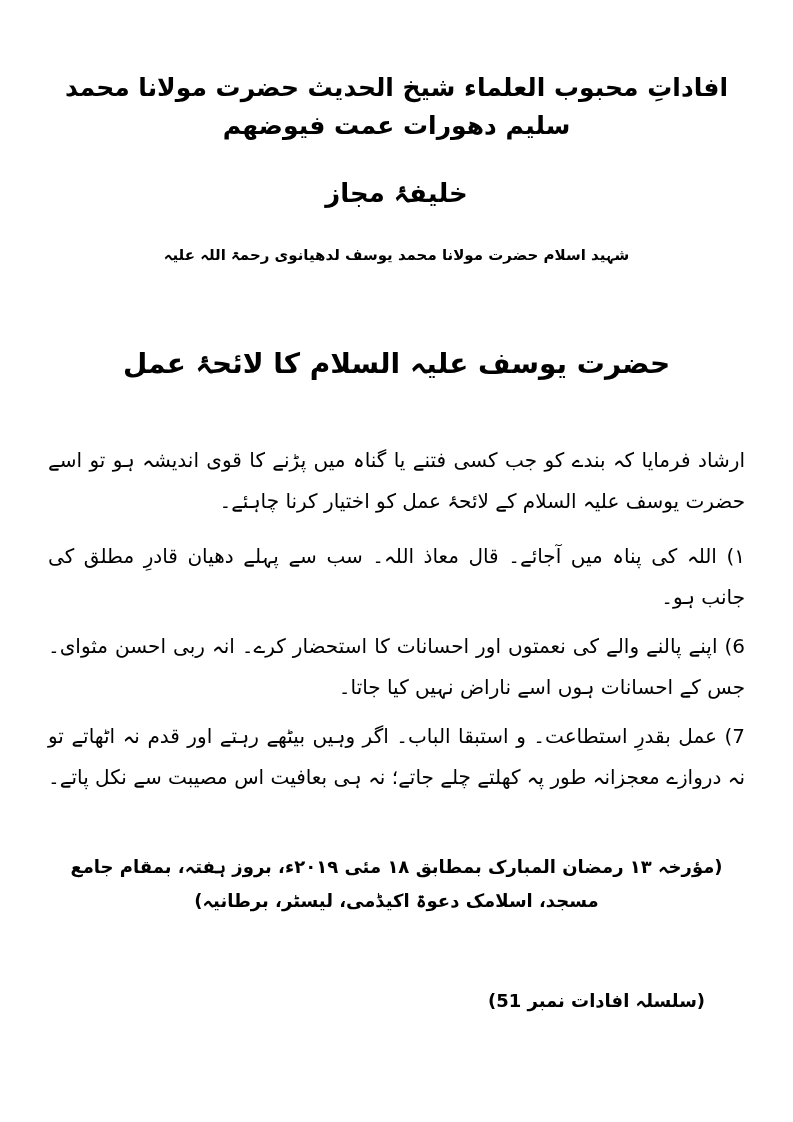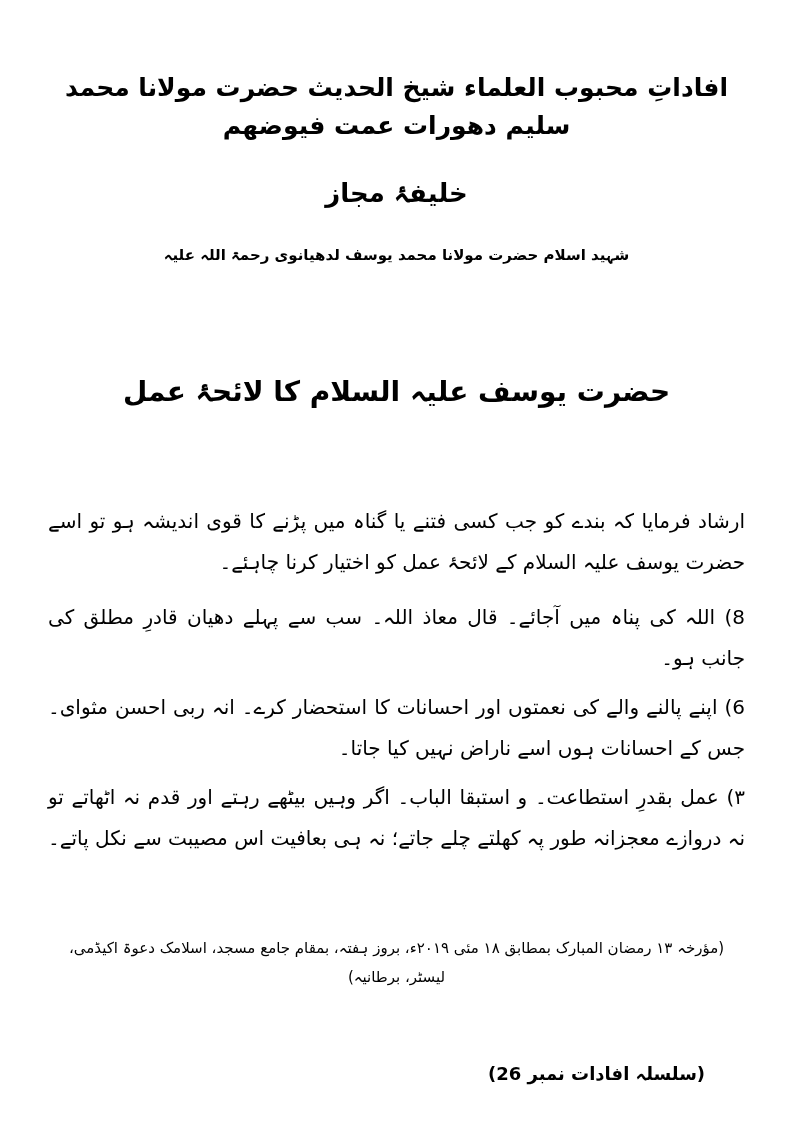--- a/index.html
+++ b/index.html
@@ -45,47 +45,47 @@
     font-size: 15px;
     font-weight: 700;
     line-height: 1.6;
     margin-top: 30px;
   }
 
   .doc-title {
     text-align: center;
     font-size: 28px;
     font-weight: 700;
-    margin-top: 108px;
+    margin-top: 80px;
     letter-spacing: 0.5px;
   }
 
   .body-block {
-    margin-top: 93px;
+    margin-top: 60px;
   }
   .para {
     font-size: 20px;
     line-height: 2.05;
     text-align: justify;
     text-align-last: right;
     margin: 0 0 10px 0;
   }
   .para.intro {
     margin-bottom: 14px;
   }
   .para.item {
     margin-bottom: 8px;
   }
 
   .footnote {
-    margin-top: 75px;
-    font-size: 15px;
+    margin-top: 52px;
+    font-size: 18px;
     line-height: 1.9;
     text-align: center;
-    font-weight: 400;
+    font-weight: 700;
   }
 
   .series-note {
     margin-top: 72px;
     font-size: 18px;
     font-weight: 700;
     text-align: center;
     direction: rtl;
     padding-right: 0;
   }
@@ -102,24 +102,24 @@
   <div class="header-block">
     <div class="header-line-1">افاداتِ محبوب العلماء شیخ الحدیث حضرت مولانا محمد سلیم دھورات عمت فیوضھم</div>
     <div class="header-line-2">خلیفۂ مجاز</div>
     <div class="header-line-3">شہید اسلام حضرت مولانا محمد یوسف لدھیانوی رحمۃ اللہ علیہ</div>
   </div>
 
   <h1 class="doc-title">حضرت یوسف علیہ السلام کا لائحۂ عمل</h1>
 
   <div class="body-block">
     <p class="para intro">ارشاد فرمایا کہ بندے کو جب کسی فتنے یا گناہ میں پڑنے کا قوی اندیشہ ہو تو اسے حضرت یوسف علیہ السلام کے لائحۂ عمل کو اختیار کرنا چاہئے۔</p>
-    <p class="para item">8) اللہ کی پناہ میں آجائے۔ قال معاذ اللہ۔ سب سے پہلے دھیان قادرِ مطلق کی جانب ہو۔</p>
+    <p class="para item">١) اللہ کی پناہ میں آجائے۔ قال معاذ اللہ۔ سب سے پہلے دھیان قادرِ مطلق کی جانب ہو۔</p>
     <p class="para item">6) اپنے پالنے والے کی نعمتوں اور احسانات کا استحضار کرے۔ انہ ربی احسن مثوای۔ جس کے احسانات ہوں اسے ناراض نہیں کیا جاتا۔</p>
-    <p class="para item">٣) عمل بقدرِ استطاعت۔ و استبقا الباب۔ اگر وہیں بیٹھے رہتے اور قدم نہ اٹھاتے تو نہ دروازے معجزانہ طور پہ کھلتے چلے جاتے؛ نہ ہی بعافیت اس مصیبت سے نکل پاتے۔</p>
+    <p class="para item">7) عمل بقدرِ استطاعت۔ و استبقا الباب۔ اگر وہیں بیٹھے رہتے اور قدم نہ اٹھاتے تو نہ دروازے معجزانہ طور پہ کھلتے چلے جاتے؛ نہ ہی بعافیت اس مصیبت سے نکل پاتے۔</p>
   </div>
 
   <div class="footnote">(مؤرخہ ١٣ رمضان المبارک بمطابق ١٨ مئی ٢٠١٩ء، بروز ہفتہ، بمقام جامع مسجد، اسلامک دعوۃ اکیڈمی، لیسٹر، برطانیہ)</div>
 
   <div class="series-note">
-    <span class="series-note-inner">(سلسلہ افادات نمبر 26)</span>
+    <span class="series-note-inner">(سلسلہ افادات نمبر 51)</span>
   </div>
 
 </div>
 
 </body></html>

